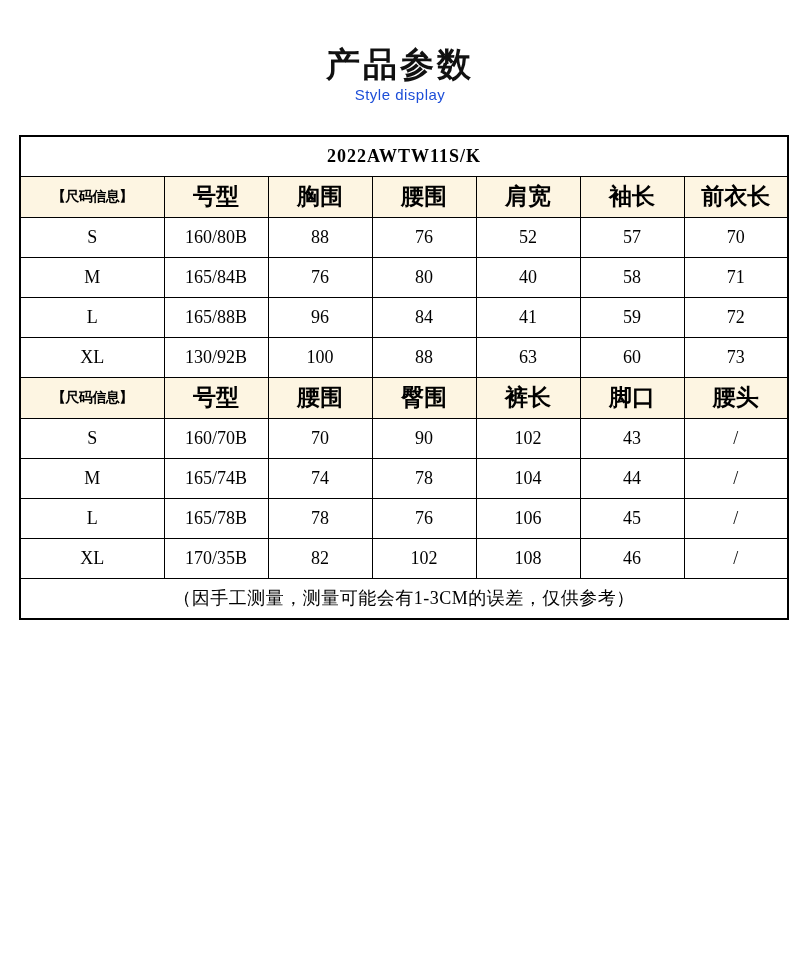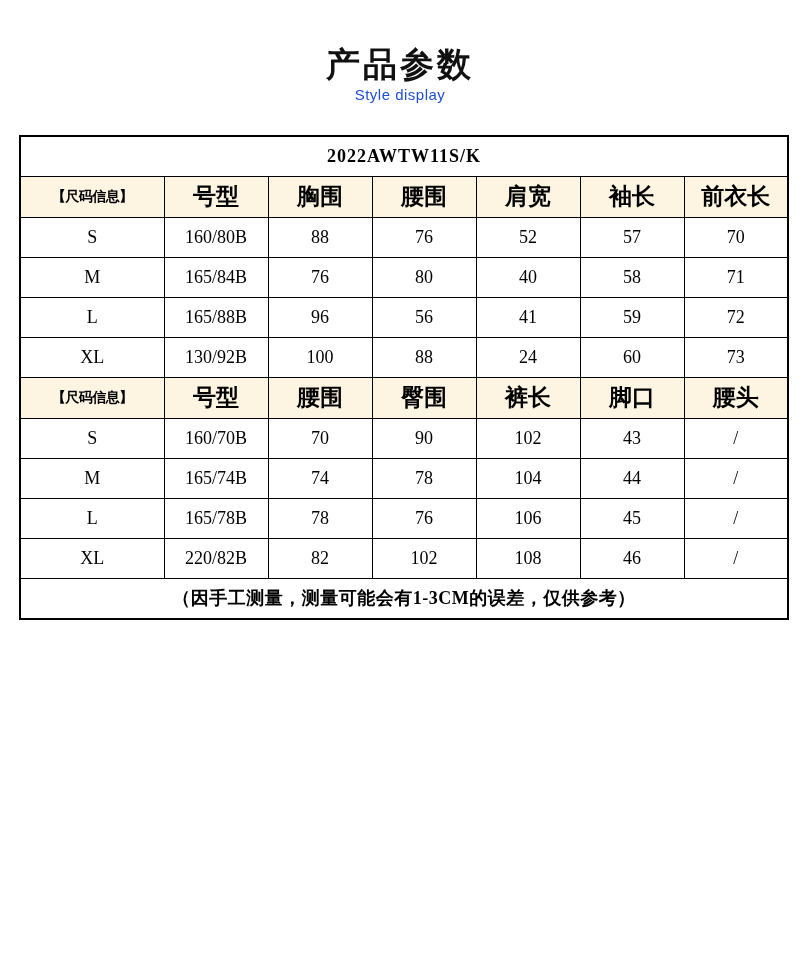--- a/index.html
+++ b/index.html
@@ -79,21 +79,21 @@
     font-weight: 700;
     font-size: 23px;
     height: 40px;
   }
   tr.header-row td.first-col {
     font-size: 14px;
     letter-spacing: -0.5px;
   }
   td.footnote {
     font-size: 17px;
-    font-weight: 700;
+    font-weight: 400;
     height: 38px;
     border-top: 2px solid #000;
     letter-spacing: 0.5px;
   }
   .col-0 { width: 144px; }
   .col-1 { width: 104px; }
   .col-2 { width: 104px; }
   .col-3 { width: 104px; }
   .col-4 { width: 104px; }
   .col-5 { width: 104px; }
@@ -151,31 +151,31 @@
           <td>76</td>
           <td>80</td>
           <td>40</td>
           <td>58</td>
           <td>71</td>
         </tr>
         <tr>
           <td>L</td>
           <td>165/88B</td>
           <td>96</td>
-          <td>56</td>
+          <td>84</td>
           <td>41</td>
           <td>59</td>
           <td>72</td>
         </tr>
         <tr>
           <td>XL</td>
           <td>130/92B</td>
           <td>100</td>
           <td>88</td>
-          <td>24</td>
+          <td>63</td>
           <td>60</td>
           <td>73</td>
         </tr>
 
         <tr class="header-row">
           <td class="first-col">【尺码信息】</td>
           <td>号型</td>
           <td>腰围</td>
           <td>臀围</td>
           <td>裤长</td>
@@ -205,21 +205,21 @@
           <td>L</td>
           <td>165/78B</td>
           <td>78</td>
           <td>76</td>
           <td>106</td>
           <td>45</td>
           <td>/</td>
         </tr>
         <tr>
           <td>XL</td>
-          <td>220/82B</td>
+          <td>170/35B</td>
           <td>82</td>
           <td>102</td>
           <td>108</td>
           <td>46</td>
           <td>/</td>
         </tr>
 
         <tr>
           <td class="footnote" colspan="7">（因手工测量，测量可能会有1-3CM的误差，仅供参考）</td>
         </tr>

